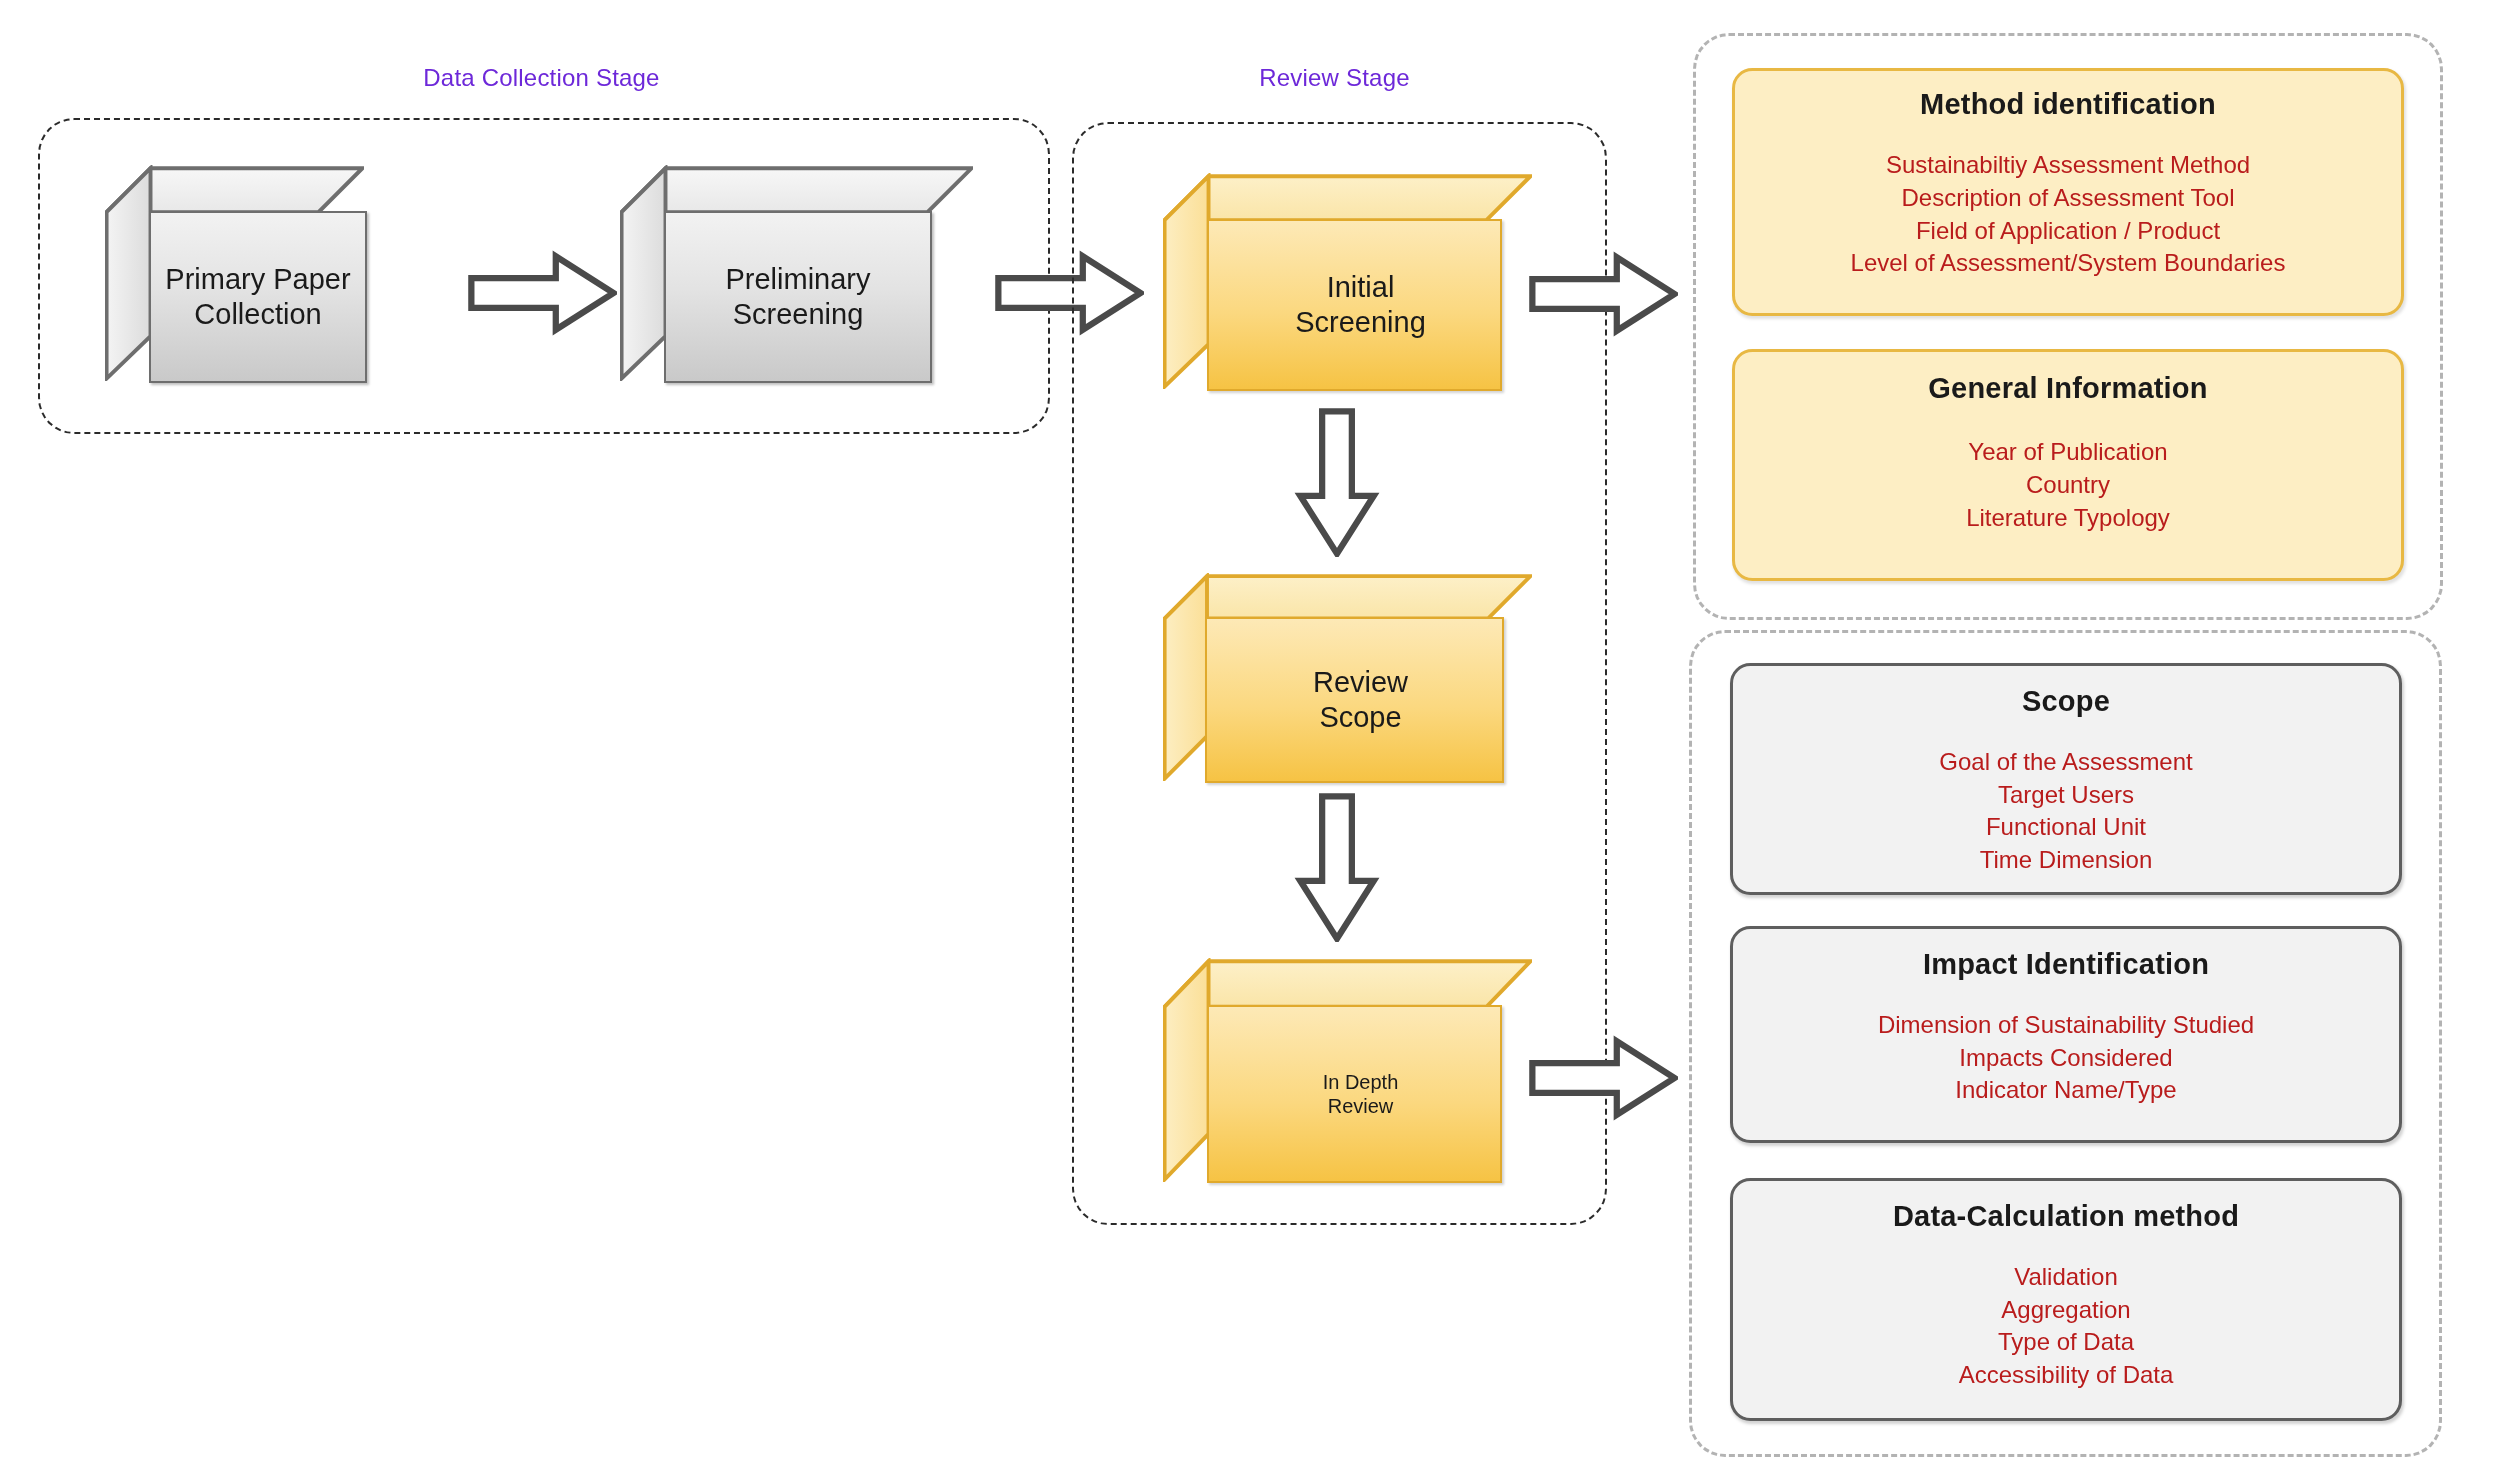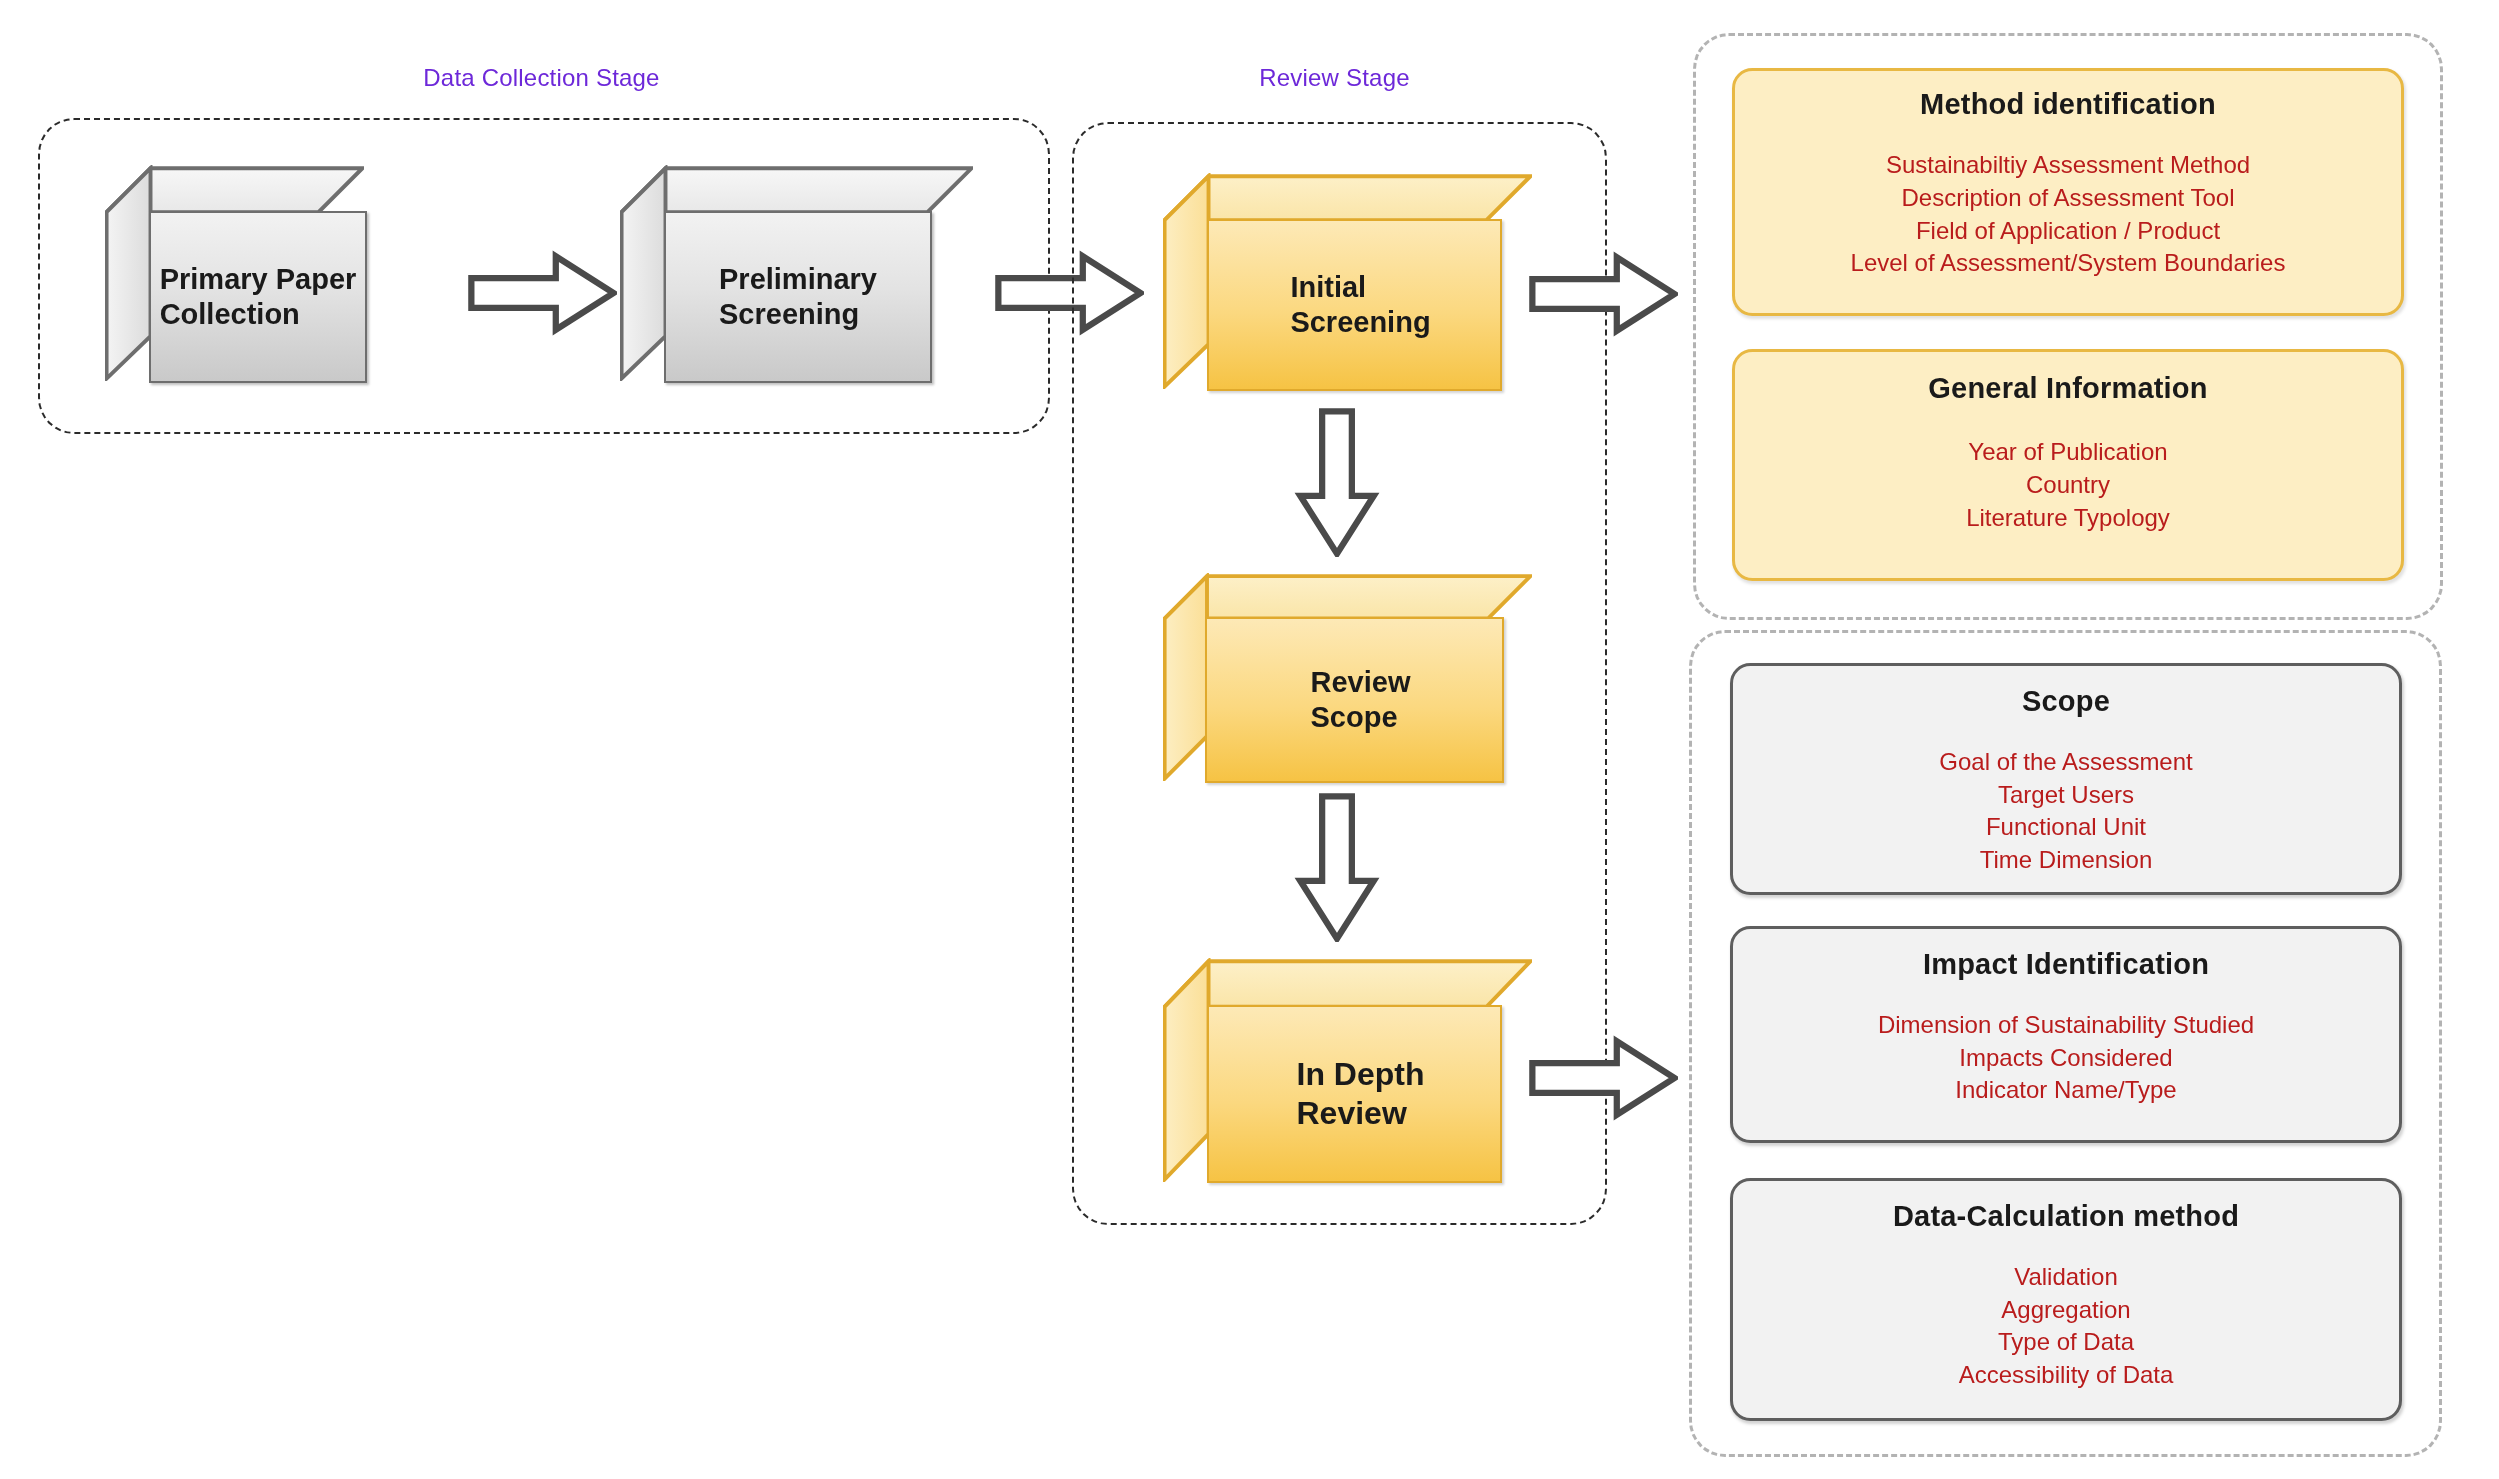--- a/index.html
+++ b/index.html
@@ -10,21 +10,21 @@
   .dash-box{position:absolute;border:2.4px dashed #2a2a2a;border-radius:36px;background:transparent;}
   .dash-box.gray{border:3.1px dashed #b3b3b3;border-radius:36px;}
   .dash-box.goldgroup{border:3.1px dashed #b3b3b3;}
 
   .stage-label{position:absolute;font-size:24px;color:#6d28d9;letter-spacing:0.2px;
                text-align:center;white-space:nowrap;}
 
   
   .cube{position:absolute;}
   .cube .face{position:absolute;display:flex;align-items:center;justify-content:center;
-              font-weight:bold;line-height:1.22;}
+              text-align:center;font-weight:normal;line-height:1.22;}
   .cube.gray .face{background:linear-gradient(180deg,#f2f2f2 0%,#e3e3e3 45%,#c9c9c9 100%);
                    border:2.4px solid #6e6e6e;box-shadow:1.6px 2.4px 2.4px rgba(0,0,0,.25);}
   .cube.gold .face{background:linear-gradient(180deg,#fde9b6 0%,#fbd87f 55%,#f6c344 100%);
                    border:2.4px solid #e0a92c;box-shadow:1.6px 2.4px 2.4px rgba(0,0,0,.18);padding-left:12px;}
   .cube .face .txt{padding:0 6.3px;}
 
   
   .card{position:absolute;border-radius:20.4px;display:flex;flex-direction:column;
         align-items:center;justify-content:flex-start;text-align:center;box-sizing:border-box;}
   .card.gold{background:#fdeec4;border:3.1px solid #e8b843;box-shadow:1.6px 2.4px 3.1px rgba(0,0,0,.12);}
@@ -146,21 +146,21 @@
   <svg width="86" height="149" viewBox="0 0 110 190">
     <polygon points="36,4 74,4 74,112 102,112 55,186 8,112 36,112" fill="#ffffff" stroke="#4a4a4a" stroke-width="8" stroke-linejoin="miter"></polygon>
   </svg>
 </div>
 
 <div class="cube gold" style="left:1163px;top:958px;width:369px;height:224px;">
   <svg width="369" height="224" viewBox="0 0 470 285">
     <polygon points="2,62 58,4 468,4 412,62" fill="url(#ytop)" stroke="#e0a92c" stroke-width="5"></polygon>
     <polygon points="2,62 58,4 58,224 2,282" fill="url(#yside)" stroke="#e0a92c" stroke-width="5"></polygon>
   </svg>
-  <div class="face" style="left:44px;top:47px;width:279px;height:174px;font-size:32px;">
+  <div class="face" style="left:44px;top:47px;width:279px;height:174px;font-size:20px;">
     <div class="txt">
       <span>In Depth</span><br>
       <span>Review</span>
     </div>
   </div>
 </div>
 
 <div class="arrow-wrap" style="left:1529px;top:1035px;width:149px;height:86px;">
   <svg width="149" height="86" viewBox="0 0 190 110">
     <polygon points="4,36 112,36 112,8 186,55 112,102 112,74 4,74" fill="#ffffff" stroke="#4a4a4a" stroke-width="8" stroke-linejoin="miter"></polygon>

